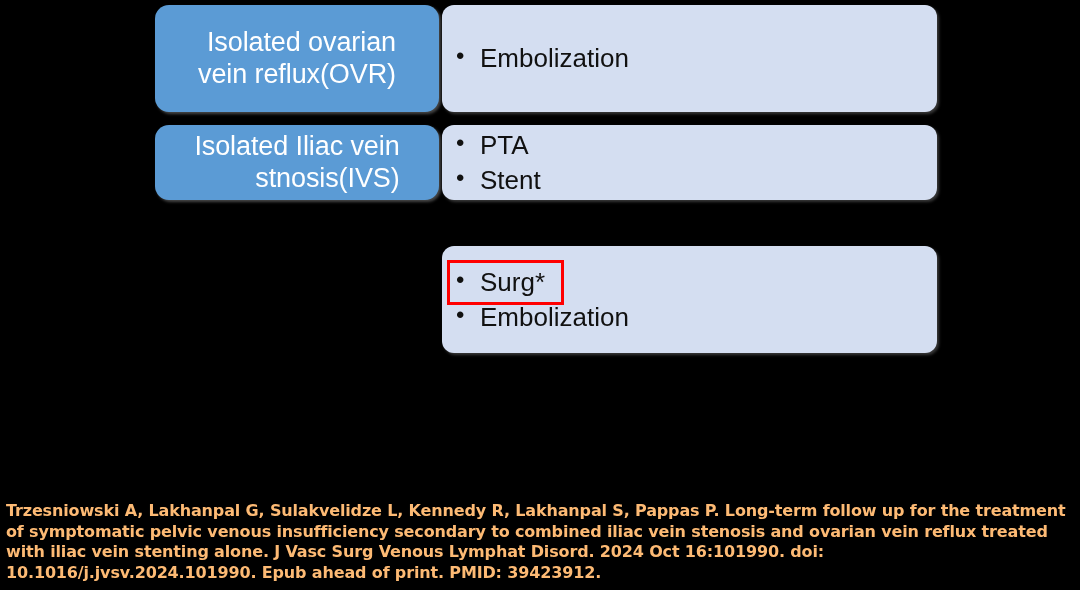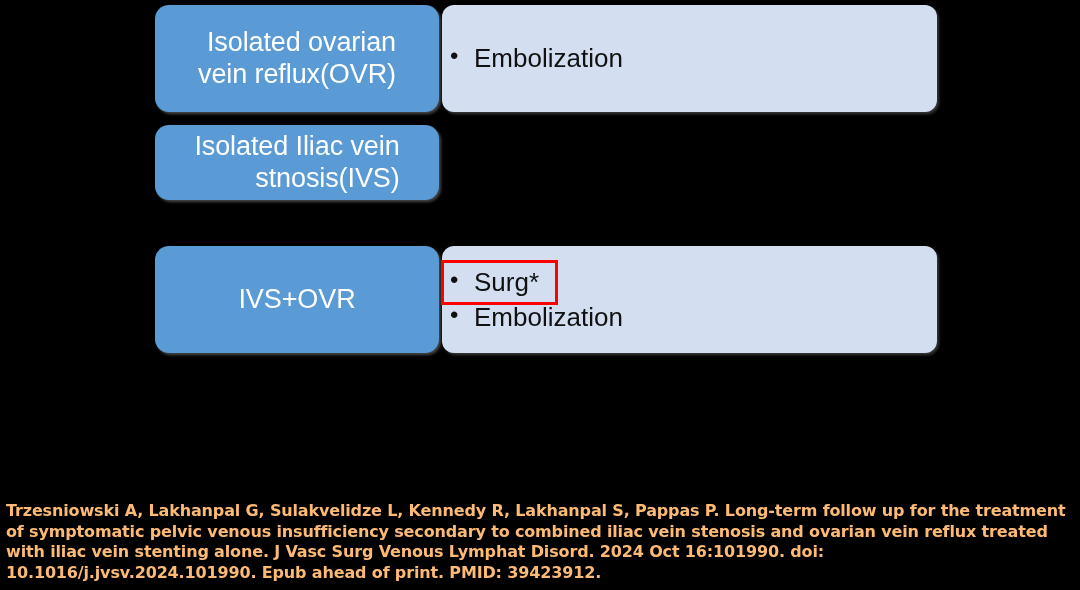--- a/index.html
+++ b/index.html
@@ -61,21 +61,21 @@
 
   .detail-panel {
     position: absolute;
     left: 287px;
     top: 0;
     width: 495px;
     height: 100%;
     background: #D4DEF1;
     border-radius: 12px;
     box-sizing: border-box;
-    padding: 0 0 0 4px;
+    padding: 0 0 0 10px;
     display: flex;
     flex-direction: column;
     justify-content: center;
     box-shadow: 2px 2px 3px rgba(255,255,255,0.22);
   }
 
   .bullet-list {
     margin: 0;
     padding: 0;
     list-style: none;
@@ -133,26 +133,29 @@
         <li class="bullet-row"><span class="bullet-item">Embolization</span></li>
       </ul>
     </div>
   </div>
 
   <div class="row row-2">
     <div class="cat-box">
       <span class="cat-label">Isolated Iliac vein
 stnosis(IVS)</span>
     </div>
+    <div class="detail-panel">
+      <ul class="bullet-list">
+        <li class="bullet-row"><span class="bullet-item">PTA</span></li>
+        <li class="bullet-row"><span class="bullet-item">Stent</span></li>
+      </ul>
+    </div>
   </div>
 
   <div class="row row-3">
-    <div class="cat-box">
-      <span class="cat-label">IVS+OVR</span>
-    </div>
     <div class="detail-panel">
       <ul class="bullet-list">
         <li class="bullet-row"><span class="bullet-item highlighted">Surg*</span></li>
         <li class="bullet-row"><span class="bullet-item">Embolization</span></li>
       </ul>
     </div>
   </div>
 
 
   <div id="citation">Trzesniowski A, Lakhanpal G, Sulakvelidze L, Kennedy R, Lakhanpal S, Pappas P. Long-term follow up for the treatment of symptomatic pelvic venous insufficiency secondary to combined iliac vein stenosis and ovarian vein reflux treated with iliac vein stenting alone. J Vasc Surg Venous Lymphat Disord. 2024 Oct 16:101990. doi: 10.1016/j.jvsv.2024.101990. Epub ahead of print. PMID: 39423912.</div>

